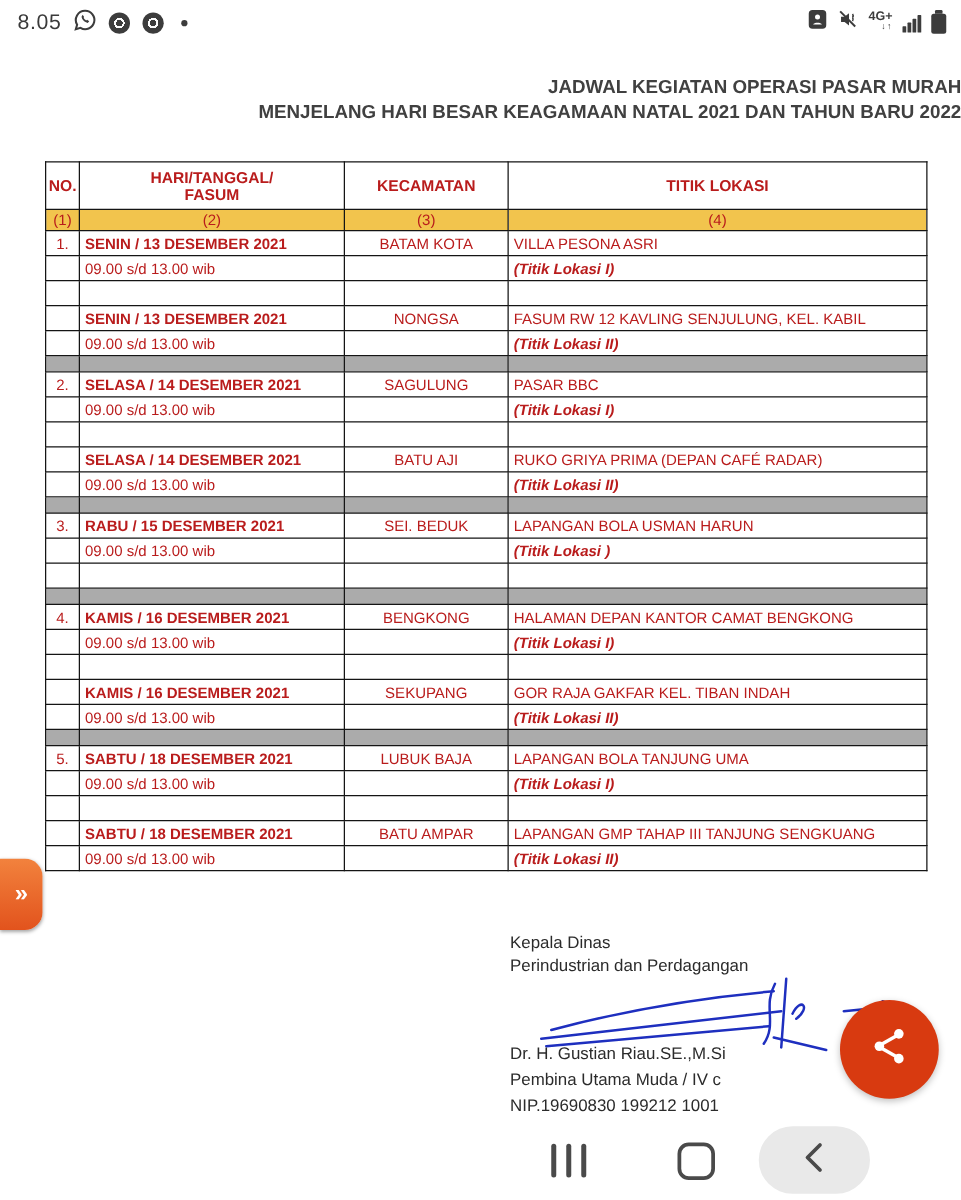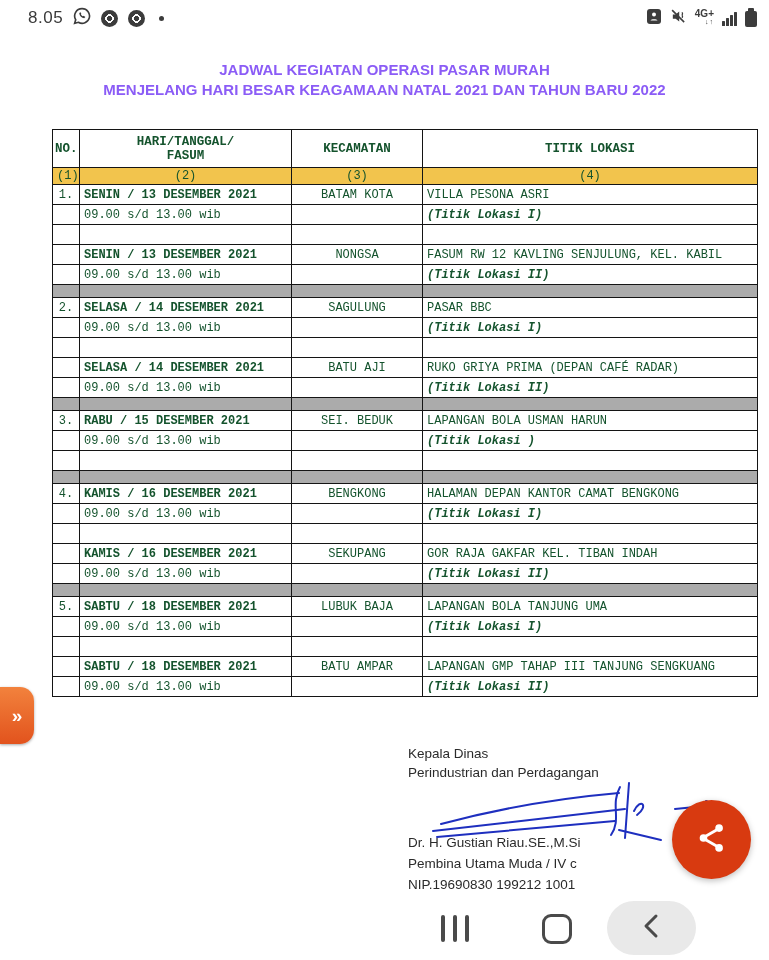--- a/index.html
+++ b/index.html
@@ -1,40 +1,40 @@
 <!DOCTYPE html>
 <html style="--yellow: #F2C44D; --gray: #ABABAB; --fab: #D83A10;"><head>
 <meta charset="utf-8">
 <style>
   html,body{margin:0;padding:0;background:#fff;}
   #screen{position:relative;width:769px;height:960px;background:#fff;overflow:hidden;
           font-family:"Liberation Sans",sans-serif;}
 
   
   .status-bar{position:absolute;top:0;left:0;right:0;height:36px;display:flex;align-items:center;color:#3c3c3c;}
-  .sb-left{display:flex;align-items:center;gap:10px;margin-left:28px;}
+  .sb-left{display:flex;align-items:center;gap:10px;margin-left:14px;}
   .sb-time{font-size:17px;color:#3a3a3a;letter-spacing:.5px;}
   .disc{width:17px;height:17px;border-radius:50%;
         background:radial-gradient(circle,#3c3c3c 0 2.6px,#fbfbfb 2.6px 4.2px,#3c3c3c 4.2px);}
   .notif-dot{width:5px;height:5px;border-radius:50%;background:#3c3c3c;margin-left:4px;}
   .sb-right{margin-left:auto;display:flex;align-items:center;gap:8px;margin-right:12px;}
   .net{display:flex;flex-direction:column;align-items:flex-end;line-height:8px;}
   .net .lbl{font-size:10px;font-weight:bold;}
   .net .arrows{font-size:7px;letter-spacing:1px;}
   .signal{display:flex;align-items:flex-end;gap:1px;height:15px;}
   .signal span{width:3px;background:#3c3c3c;border-radius:.5px;}
   .signal .b1{height:5px}.signal .b2{height:8px}.signal .b3{height:11px}.signal .b4{height:14px}
   .battery{position:relative;width:12px;height:16px;background:#3c3c3c;border-radius:2px;margin-top:2px;}
   .battery::before{content:"";position:absolute;top:-3px;left:3px;width:6px;height:3px;background:#3c3c3c;border-radius:1px 1px 0 0;}
 
   
-  .doc-title{position:absolute;top:60px;left:0;right:0;text-align:center;
-             font-weight:bold;font-size:15px;line-height:20px;color:#8b5cf6;}
-  table.sched{position:absolute;left:52px;top:129px;width:705px;border-collapse:collapse;
-              table-layout:fixed;font-size:12px;color:#14532d;font-family:Liberation Mono, monospace;}
+  .doc-title{position:absolute;top:60px;left:0;right:0;text-align:right;
+             font-weight:bold;font-size:15px;line-height:20px;color:#404040;}
+  table.sched{position:absolute;left:36px;top:129px;width:705px;border-collapse:collapse;
+              table-layout:fixed;font-size:12px;color:#b91c1c;}
   table.sched,.sched th,.sched td{border:1.5px solid #141414;}
   .sched th,.sched td{padding:0 4px;height:19px;vertical-align:middle;overflow:hidden;white-space:nowrap;}
   .sched tr.head th{height:37px;font-size:12.5px;font-weight:bold;text-align:center;line-height:14px;padding:0 2px;}
   .sched tr.colnum td{background:var(--yellow,#F2C44D);text-align:center;height:16px;}
   .sched td.no{text-align:center;}
   .sched td.kec{text-align:center;}
   .sched tr.entry td.day{font-weight:bold;margin-top:20px;}
   .sched tr.time td.lok{font-weight:bold;font-style:italic;}
   .sched tr.spacer td{height:19px;}
   .sched tr.divider td{background:var(--gray,#ABABAB);height:12px;}

